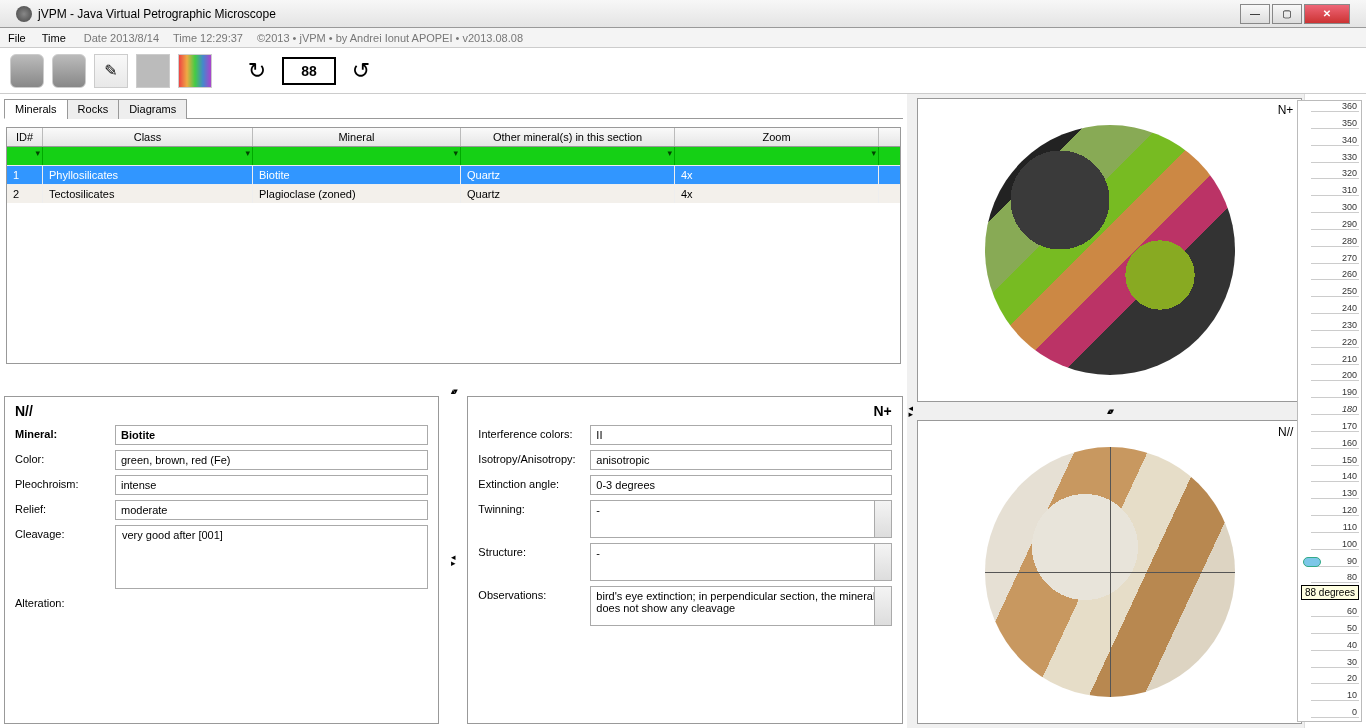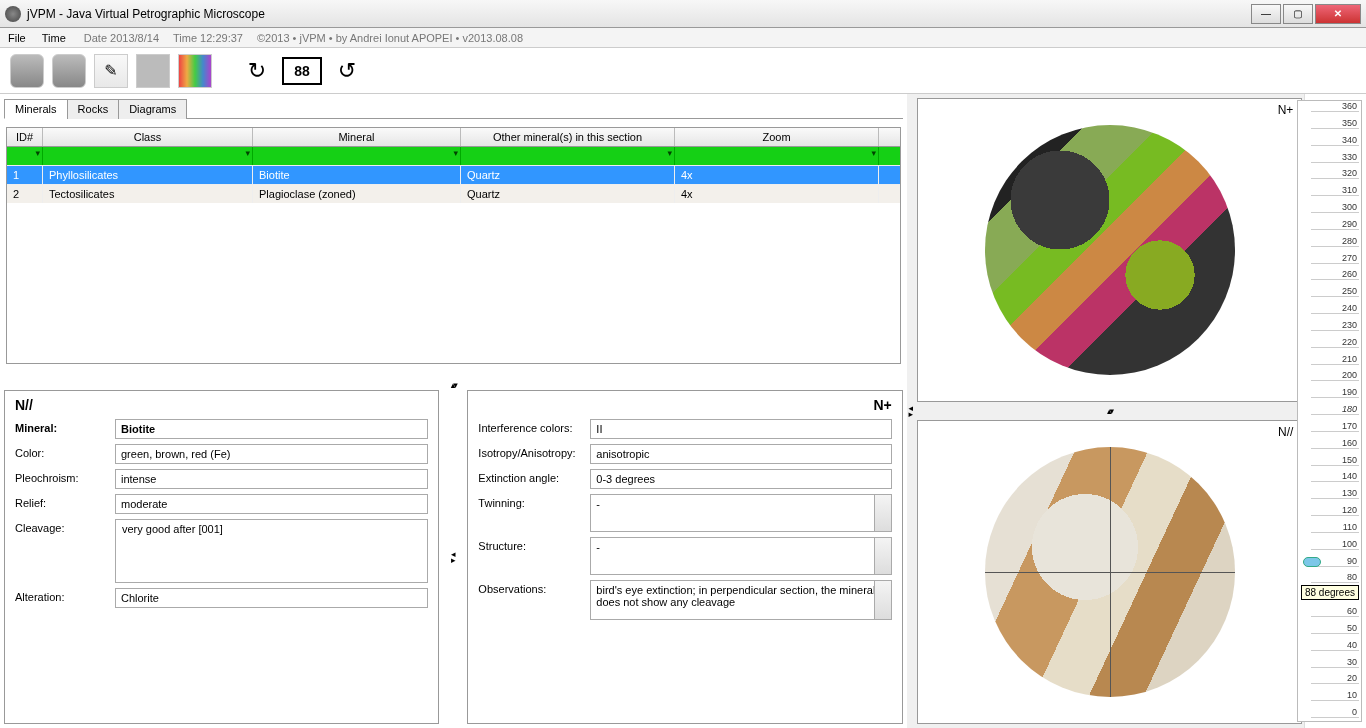--- a/index.html
+++ b/index.html
@@ -1,51 +1,51 @@
 <!DOCTYPE html>
 <html><head>
 <meta charset="utf-8">
 <style>
 * { box-sizing: border-box; margin: 0; padding: 0; font-family: "Segoe UI", Tahoma, sans-serif; font-size: 11px; }
 body { background: #f0f0f0; width: 1366px; height: 728px; overflow: hidden; }
 
 
-.titlebar { height: 28px; background: linear-gradient(#f7f7f7,#e4e4e4); border-bottom: 1px solid #999; display: flex; align-items: center; padding: 0 5px; }
+.titlebar { height: 28px; background: linear-gradient(#f7f7f7,#e4e4e4); border-bottom: 1px solid #999; display: flex; align-items: center; padding: 0 16px; }
 .titlebar .app-icon { width: 16px; height: 16px; background: radial-gradient(#888,#444); border-radius: 50%; margin-right: 6px; }
 .titlebar .title { flex: 1; font-size: 12px; }
 .winbtns { display: flex; }
 .winbtns div { width: 30px; height: 20px; border: 1px solid #888; margin-left: 2px; display:flex;align-items:center;justify-content:center; background:linear-gradient(#f8f8f8,#ddd); font-size:10px;}
 .winbtns .close { width:46px; background: linear-gradient(#e67,#c33); color:#fff; font-weight:bold;}
 
 
 .menubar { height: 20px; background: #f4f4f4; border-bottom:1px solid #ccc; display:flex; align-items:center; padding:0 4px; gap:8px;}
 .menubar .menu-item { padding:2px 4px; cursor:default; }
 .menubar .status { color:#777; margin-left:6px; }
 
 
 .toolbar { height: 46px; background:#fff; border-bottom:1px solid #ccc; display:flex; align-items:center; padding:4px 10px; gap:8px;}
 .tbtn { width:34px; height:34px; border:1px solid #ccc; background:linear-gradient(#f8f8f8,#e8e8e8); display:flex;align-items:center;justify-content:center; font-size:16px; }
 .tbtn.rock { background:linear-gradient(#bbb,#888); border-radius:6px; }
 .tbtn.grad { background:linear-gradient(90deg,#e44,#ea4,#4c4,#48c,#a4c);}
 .tbtn.grey { background:#bbb;}
-.angle-box { width:40px; height:28px; border:2px solid #000; display:flex;align-items:center;justify-content:center; font-weight:bold; font-size:14px;}
+.angle-box { width:54px; height:28px; border:2px solid #000; display:flex;align-items:center;justify-content:center; font-weight:bold; font-size:14px;}
 
 
 .workarea { display:flex; height: calc(728px - 28px - 20px - 46px); }
 .left-pane { width: 912px; background:#fff; display:flex; flex-direction:column; padding:4px; }
 .viewer-col { width: 392px; display:flex; flex-direction:column; gap:4px; padding:4px 2px; position:relative;}
 .ruler-col { width: 62px; background:#fff; border-left:1px solid #ddd; position:relative;}
 
 
 .tabs { display:flex; border-bottom:1px solid #999; }
 .tab { padding:3px 10px; border:1px solid #999; border-bottom:none; background:#eee; margin-right:-1px; position:relative; top:1px;}
 .tab.active { background:#fff; border-bottom:1px solid #fff;}
 
 
-.table-wrap { border:1px solid #999; margin:8px 2px 16px; }
+.table-wrap { border:1px solid #999; margin:8px 2px 22px; }
 .thead { display:flex; background:linear-gradient(#fafafa,#e6e6e6); border-bottom:1px solid #999;}
 .thead div { padding:3px 6px; border-right:1px solid #bbb; text-align:center;}
 .filter-row { display:flex; background:#15d015; height:18px;}
 .filter-row div { border-right:1px solid #0a0; position:relative;}
 .filter-row div:after { content:"▾"; position:absolute; right:2px; top:1px; font-size:9px; color:#040;}
 .trow { display:flex; border-top:1px solid #eee;}
 .trow div { padding:3px 6px; border-right:1px solid #eee;}
 .trow.selected { background:#3196ff; color:#fff;}
 .trow.alt { background:#f3f0eb;}
 .col-id{width:36px;} .col-class{width:210px;} .col-min{width:208px;} .col-other{width:214px;} .col-zoom{width:204px;}
@@ -190,21 +190,20 @@
         <div class="field-row">
             <label>Relief:</label>
             <div class="val">moderate</div>
           </div>
         <div class="field-row">
             <label>Cleavage:</label>
             <div class="val tall">very good after [001]</div>
           </div>
         <div class="field-row">
             <label>Alteration:</label>
-            <div class="val">Chlorite</div>
           </div>
       </div>
 
       <div class="splitter-h">
           <div>◂</div>
           <div>▸</div>
         </div>
 
       <div class="panel np">
         <div class="ptitle">N+</div>

